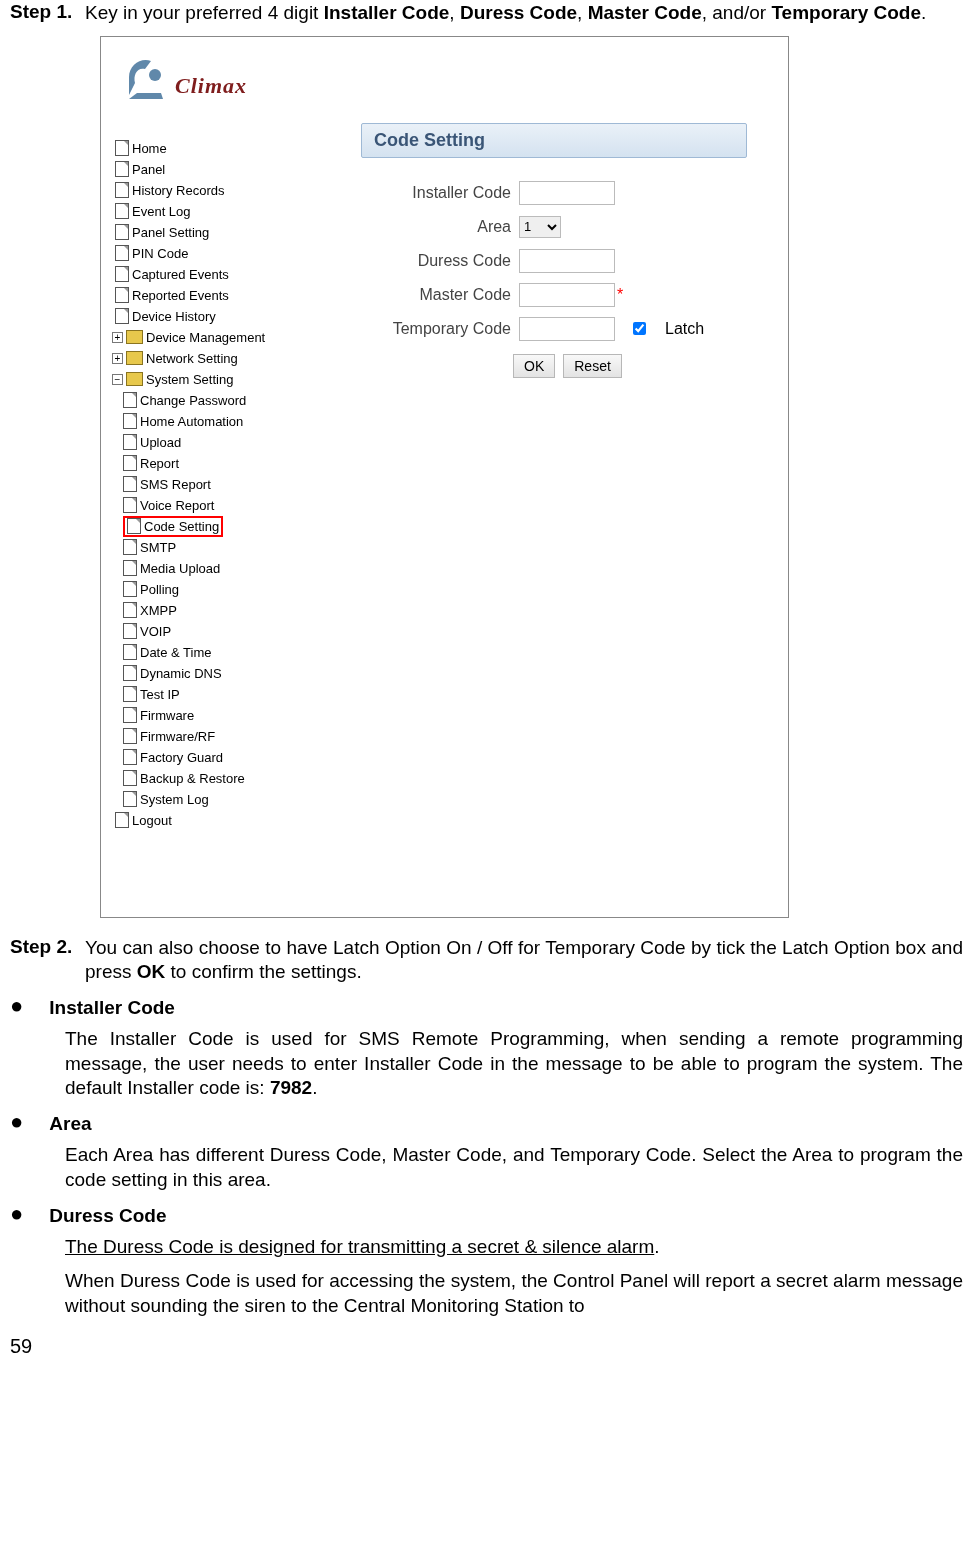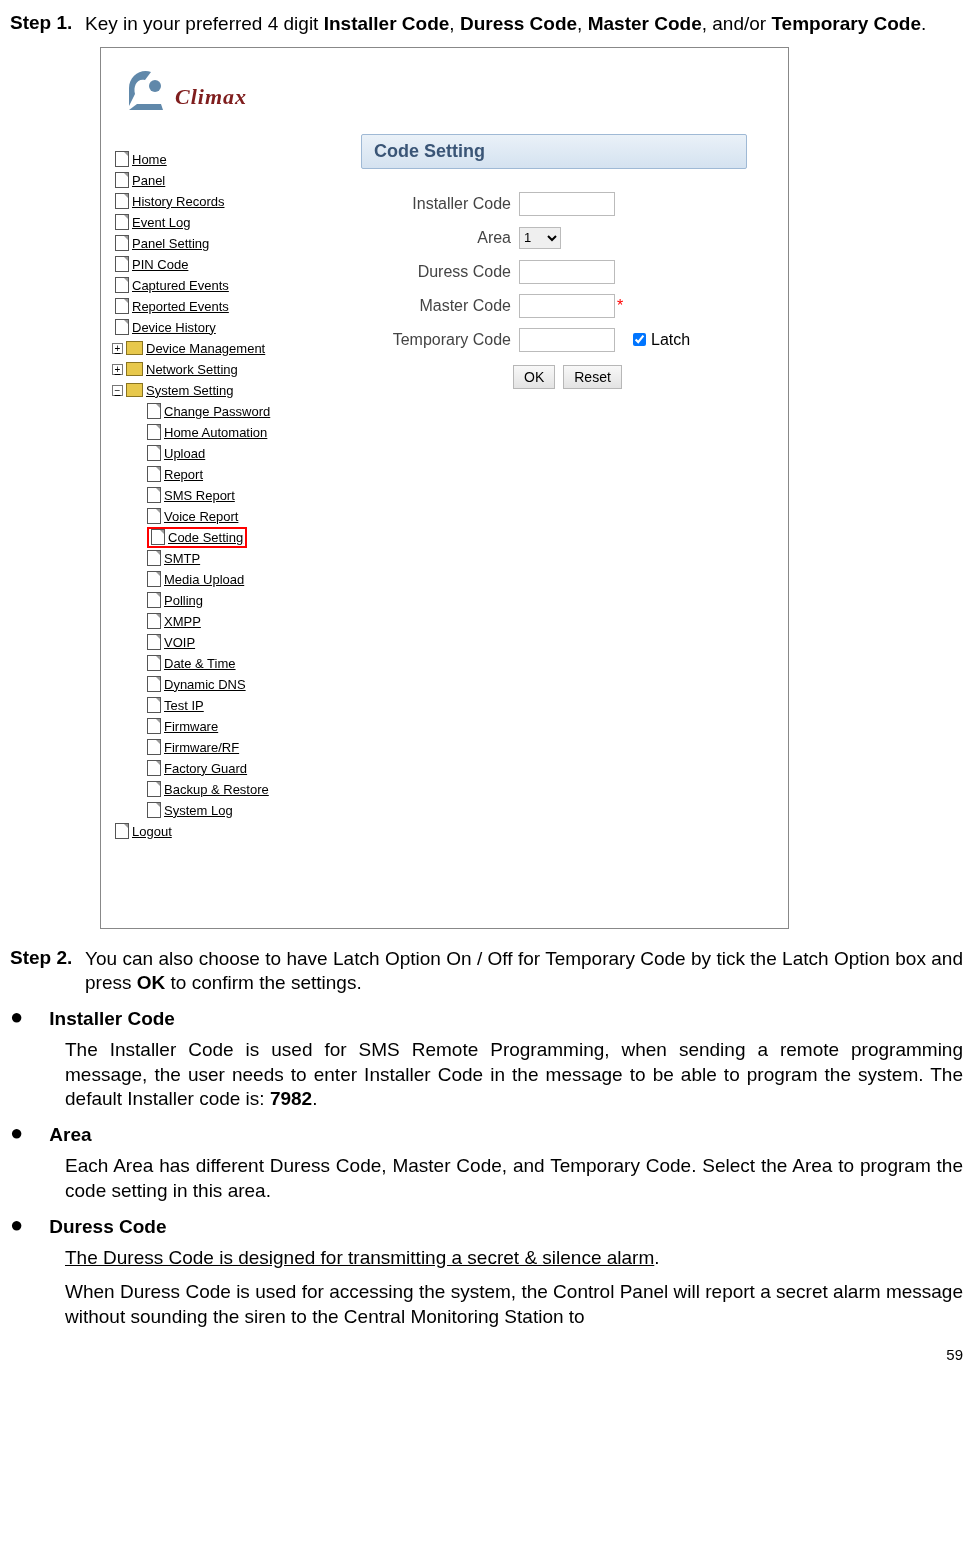--- a/index.html
+++ b/index.html
@@ -11,21 +11,21 @@
     color: #000;
     width: 968px;
   }
   .page {
     width: 968px;
     box-sizing: border-box;
     padding: 0 5px 10px 10px;
   }
   .step-row {
     display: flex;
-    margin: 12px 0 10px 0;
+    margin: 1px 0 10px 0;
     text-align: justify;
   }
   .step-label {
     font-weight: bold;
     width: 75px;
     flex: 0 0 75px;
   }
   .step-body {
     flex: 1;
     line-height: 1.3;
@@ -66,25 +66,24 @@
   }
   .nav {
     width: 230px;
     padding: 18px 0 0 14px;
     box-sizing: border-box;
   }
   .nav .row {
     display: flex;
     align-items: center;
     height: 21px;
-    text-decoration: underline;
     cursor: pointer;
     white-space: nowrap;
   }
-  .nav .indent { margin-left: 32px; }
+  .nav .indent { margin-left: 8px; }
   .toggle {
     width: 11px; height: 11px;
     border: 1px solid #777;
     text-align: center;
     font-size: 10px;
     line-height: 9px;
     margin: 0 3px 0 -3px;
     box-sizing: border-box;
     background:#fff;
   }
@@ -157,21 +156,21 @@
     border: 1px solid #bbb;
     width: 42px;
     height: 22px;
     font-size: 13px;
   }
   .req { color: red; margin-left: 2px; }
   .latch-box {
     margin-left: 14px;
     display:flex;
     align-items:flex-end;
-    gap:2px;
+    gap:16px;
   }
   .btnrow {
     display:flex;
     gap: 8px;
     margin: 8px 0 0 152px;
   }
   .btn {
     border: 1px solid #b7b7b7;
     background: linear-gradient(#f8f8f8,#e3e3e3);
     padding: 3px 10px;
@@ -192,22 +191,22 @@
     font-weight: bold;
     padding-top: 2px;
   }
   .body-text {
     margin: 8px 0 10px 55px;
     text-align: justify;
     line-height: 1.3;
   }
   .underline { text-decoration: underline; }
   .pagenum {
-    text-align: right;
-    font-size: 15px;
+    text-align: left;
+    font-size: 20px;
     margin-top: 16px;
   }
 </style>
 </head>
 <body>
 
 <div class="page">
 
   <div class="step-row">
     <div class="step-label">Step 1.</div>

